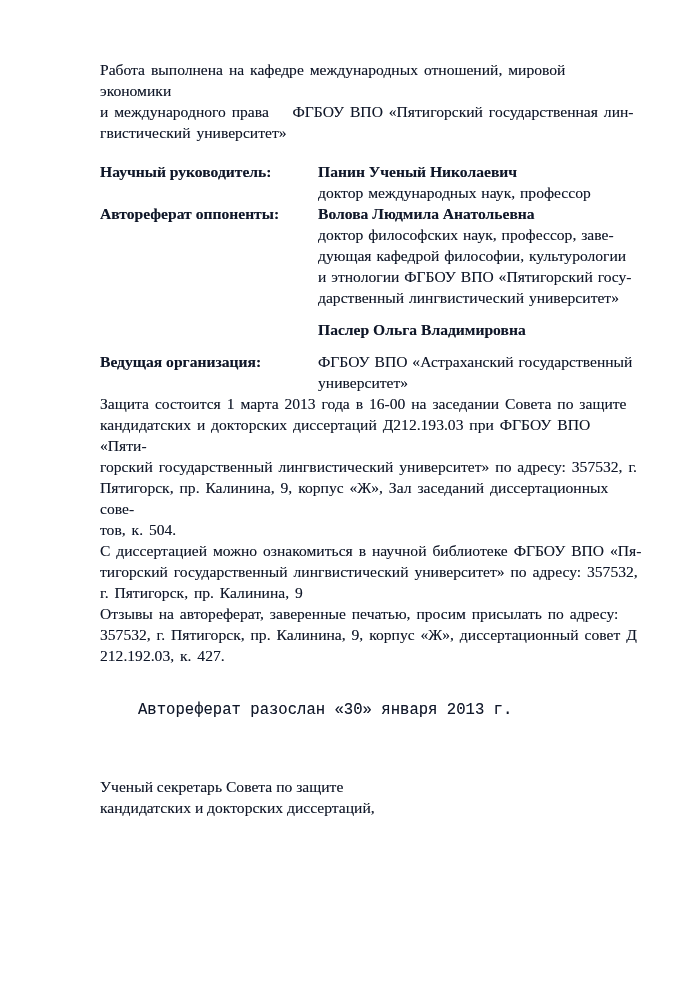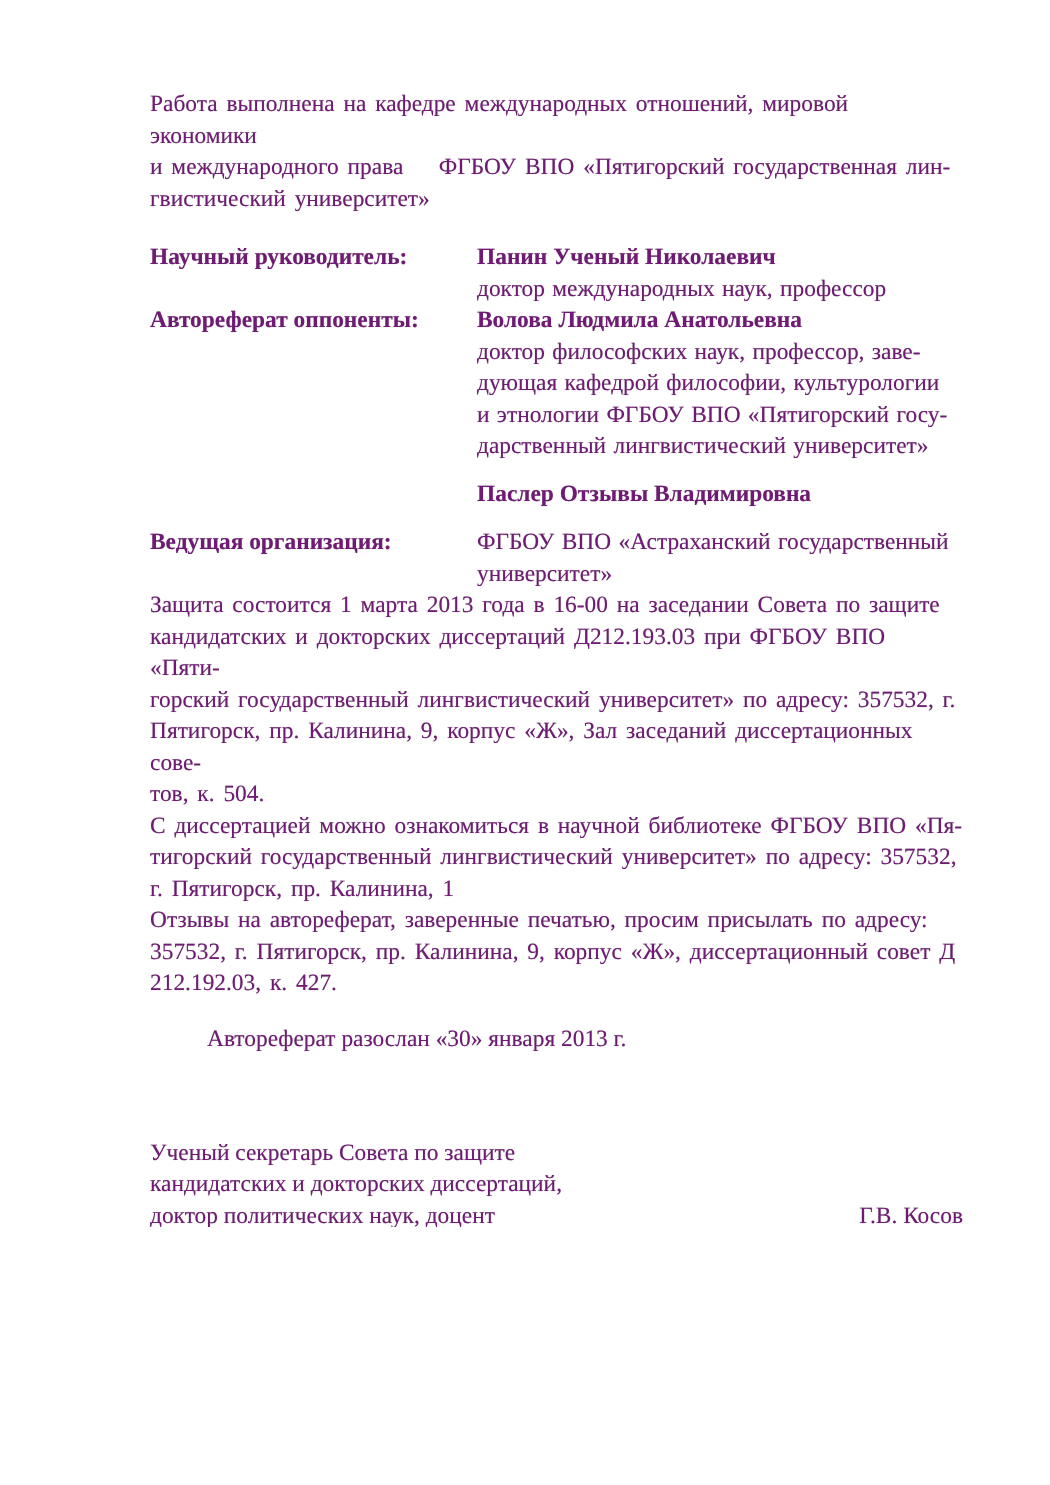--- a/index.html
+++ b/index.html
@@ -10,21 +10,21 @@
   .page {
     position: relative;
     box-sizing: border-box;
     width: 700px;
     height: 818px;
     background: #ffffff;
     padding: 59px 58px 0 100px;
     font-family: "Liberation Serif", "DejaVu Serif", serif;
     font-size: 15.6px;
     line-height: 21px;
-    color: #701a75;
+    color: #0f172a;
     text-shadow: 0 0 0.6px rgba(40,40,40,0.45);
   }
   p.para {
     margin: 0;
     word-spacing: 2px;
     white-space: pre-wrap;
   }
   .committee { margin-top: 18px; }
   .crow {
     display: grid;
@@ -32,22 +32,23 @@
     align-items: start;
   }
   .crow.gap { margin-top: 11px; }
   .clabel { font-weight: bold; }
   .cname  { font-weight: bold; }
   .cdesc  { white-space: pre-wrap; word-spacing: 1px; }
   .defense  { margin-top: 28px; }
   .library  { margin-top: 10px; }
   .feedback { margin-top: 12px; }
   .sent-line {
-    margin: 16px 0 0 0;
+    margin: 34px 0 0 0;
     padding-left: 38px;
+    font-family: Liberation Mono, monospace;
   }
   .signature {
     margin-top: 55px;
     display: flex;
     justify-content: space-between;
     align-items: flex-end;
   }
   .sig-left  { white-space: pre-wrap; }
   .sig-right { white-space: nowrap; margin-left: 12px; }
   .page-number {
@@ -82,41 +83,41 @@
         <div class="cdesc">доктор философских наук, профессор, заве-
 дующая кафедрой философии, культурологии
 и этнологии ФГБОУ ВПО «Пятигорский госу-
 дарственный лингвистический университет»</div>
       </div>
     </div>
 
     <div class="crow gap">
       <div class="clabel"></div>
       <div>
-        <div class="cname">Паслер Отзывы Владимировна</div>
+        <div class="cname">Паслер Ольга Владимировна</div>
       </div>
     </div>
 
     <div class="crow gap">
       <div class="clabel">Ведущая организация:</div>
       <div class="cdesc">ФГБОУ ВПО «Астраханский государственный
 университет»</div>
     </div>
 
   </section>
 
   <p class="para defense">Защита состоится 1 марта 2013 года в 16-00 на заседании Совета по защите
 кандидатских и докторских диссертаций Д212.193.03 при ФГБОУ ВПО «Пяти-
 горский государственный лингвистический университет» по адресу: 357532, г.
 Пятигорск, пр. Калинина, 9, корпус «Ж», Зал заседаний диссертационных сове-
 тов, к. 504.</p>
 
   <p class="para library">С диссертацией можно ознакомиться в научной библиотеке ФГБОУ ВПО «Пя-
 тигорский государственный лингвистический университет» по адресу: 357532,
-г. Пятигорск, пр. Калинина, 1</p>
+г. Пятигорск, пр. Калинина, 9</p>
 
   <p class="para feedback">Отзывы на автореферат, заверенные печатью, просим присылать по адресу:
 357532, г. Пятигорск, пр. Калинина, 9, корпус «Ж», диссертационный совет Д
 212.192.03, к. 427.</p>
 
   <p class="sent-line">Автореферат разослан «30» января 2013 г.</p>
 
   <div class="signature">
     <div class="sig-left">Ученый секретарь Совета по защите
 кандидатских и докторских диссертаций,

